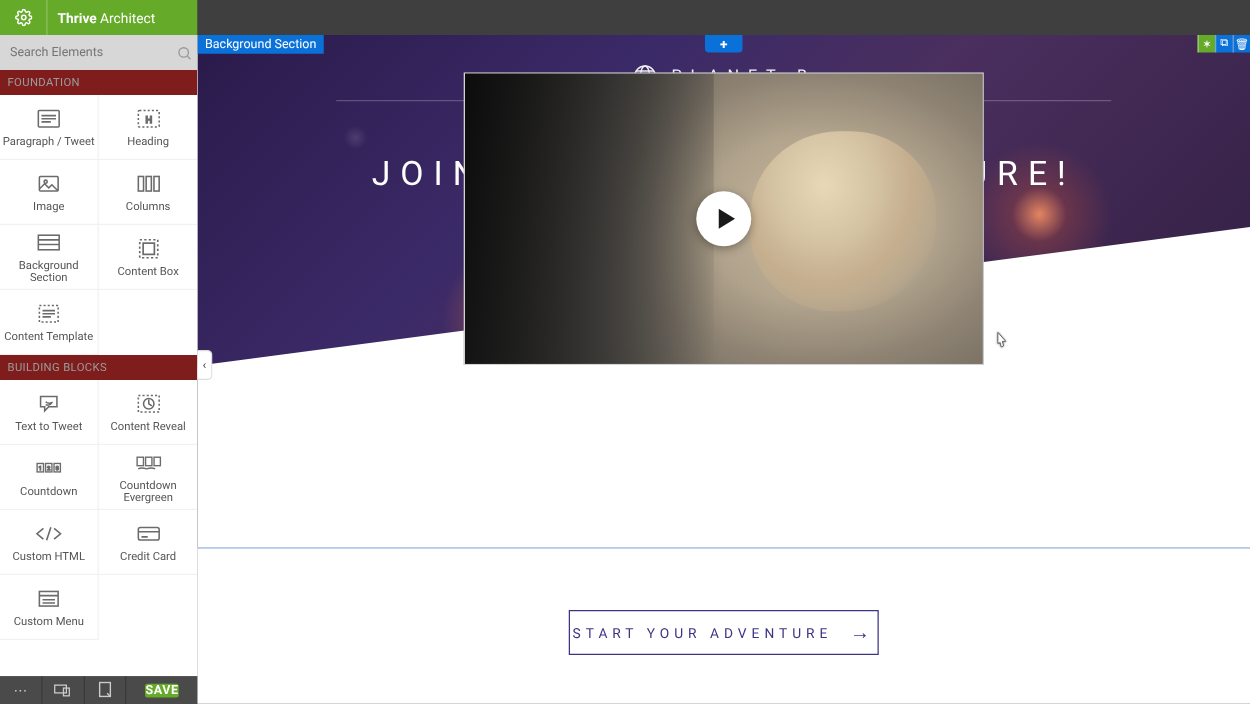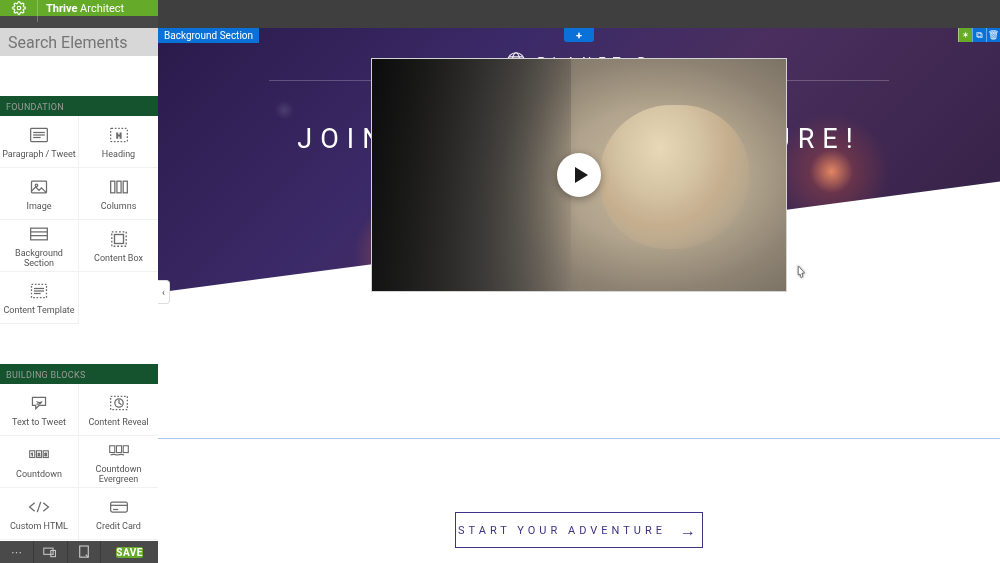--- a/index.html
+++ b/index.html
@@ -1,33 +1,33 @@
 <!DOCTYPE html>
 <html><head>
 <meta charset="utf-8">
 <style>
 * { margin: 0; padding: 0; box-sizing: border-box; font-family: -apple-system, BlinkMacSystemFont, "Segoe UI", Roboto, Arial, sans-serif; }
 html, body { width: 1000px; height: 563px; overflow: hidden; background: #474747; }
 
 
-.top-header { position: absolute; left: 0; top: 0; width: 158px; height: 16px; background: #65ab29; display: flex; align-items: center; color: #fff; font-size: 11px; }
+.top-header { position: absolute; left: 0; top: 0; width: 158px; height: 28px; background: #65ab29; display: flex; align-items: center; color: #fff; font-size: 11px; }
 .gear-btn { width: 38px; height: 28px; display: flex; align-items: center; justify-content: center; border-right: 1px solid rgba(255,255,255,0.25); cursor: pointer; }
 .brand { padding-left: 8px; font-weight: 400; }
 .brand b { font-weight: 700; }
 
 .top-header-rest { position: absolute; left: 158px; top: 0; right: 0; height: 28px; background: #3f3f3f; }
 
 
 .sidebar { position: absolute; left: 0; top: 28px; width: 158px; bottom: 22px; background: #fff; display: flex; flex-direction: column; overflow: hidden; }
 .search-wrap { position: relative; height: 28px; background: #d7d7d7; display: flex; align-items: center; padding: 0 8px; }
-.search-wrap input { flex: 1; background: transparent; border: none; outline: none; color: #8a8a8a; font-size: 16px; }
+.search-wrap input { flex: 1; background: transparent; border: none; outline: none; color: #8a8a8a; font-size: 10px; }
 .search-wrap .search-icon { color: #9a9a9a; }
 
 .panel-scroll { flex: 1; overflow-y: auto; background: #fff; }
-.group-hdr { font-size: 9px; color: #9b9b9b; padding: 6px 6px 4px; background: #14532d; letter-spacing: 0.3px; margin-top: 40px; }
+.group-hdr { font-size: 9px; color: #9b9b9b; padding: 6px 6px 4px; background: #7f1d1d; letter-spacing: 0.3px; }
 .grid { display: grid; grid-template-columns: 1fr 1fr; }
 .cell { height: 52px; border-right: 1px solid #f1f1f1; border-bottom: 1px solid #f1f1f1; display: flex; flex-direction: column; align-items: center; justify-content: center; cursor: grab; gap: 4px; }
 .cell:nth-child(2n) { border-right: none; }
 .cell .icon { color: #6b6b6b; height: 20px; display:flex; align-items:center; justify-content:center; }
 .cell .label { font-size: 9px; color: #555; text-align: center; padding: 0 2px; }
 
 
 .collapse-handle { position: absolute; left: 158px; top: 280px; width: 12px; height: 24px; background: #fff; border: 1px solid #ddd; border-left: none; border-radius: 0 4px 4px 0; display: flex; align-items: center; justify-content: center; color: #555; font-size: 10px; cursor: pointer; z-index: 50; }
 
 
@@ -70,21 +70,21 @@
 }
 .video-inner::before{content:"";position:absolute;left:55%;top:20%;width:36%;height:62%;background:radial-gradient(ellipse at 40% 30%, #e8d8b8 0%, #d6c5a5 30%, #c4ae8e 55%, transparent 80%);border-radius:48% 46% 50% 45%;}
 .video-inner::after{content:"";position:absolute;left:0;top:0;width:48%;height:100%;background:linear-gradient(100deg, rgba(10,10,10,0.9) 0%, rgba(40,40,40,0.6) 60%, transparent 100%);}
 .play{ position:absolute; left:50%; top:50%; width:44px; height:44px; transform:translate(-50%,-50%); background:#fff; border-radius:50%; display:flex; align-items:center; justify-content:center; z-index:2; cursor:pointer; box-shadow:0 2px 8px rgba(0,0,0,0.35);}
 .play::after{content:"";border-left:13px solid #1a1a1a; border-top:8px solid transparent; border-bottom:8px solid transparent; margin-left:4px;}
 
 .blue-line{ position:absolute; left:0; right:0; top:410px; height:0; border-top:1px solid #a8c8f0; z-index:8; }
 
 .cursor{ position:absolute; z-index:40; color:#fff; filter:drop-shadow(0 0 1px rgba(0,0,0,0.6));}
 
-.cta{ position:absolute; left:50%; transform:translateX(-50%); top:484px; width:248px; height:36px; border:1.5px solid #3d3484; color:#3d3484; display:flex; align-items:center; justify-content:center; gap:14px; font-size:11px; letter-spacing:4px; cursor:pointer; background:#fff; z-index:9;}
+.cta{ position:absolute; left:50%; transform:translateX(-50%); top:460px; width:248px; height:36px; border:1.5px solid #3d3484; color:#3d3484; display:flex; align-items:center; justify-content:center; gap:14px; font-size:11px; letter-spacing:4px; cursor:pointer; background:#fff; z-index:9;}
 .cta .arrow{ font-size:16px; font-weight:400;}
 
 
 svg{display:block}
 </style>
 </head>
 <body>
 
 <div class="top-header">
   <div class="gear-btn">

